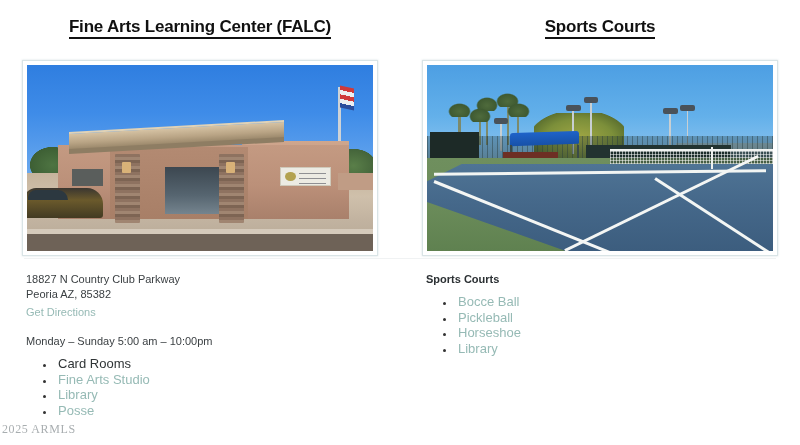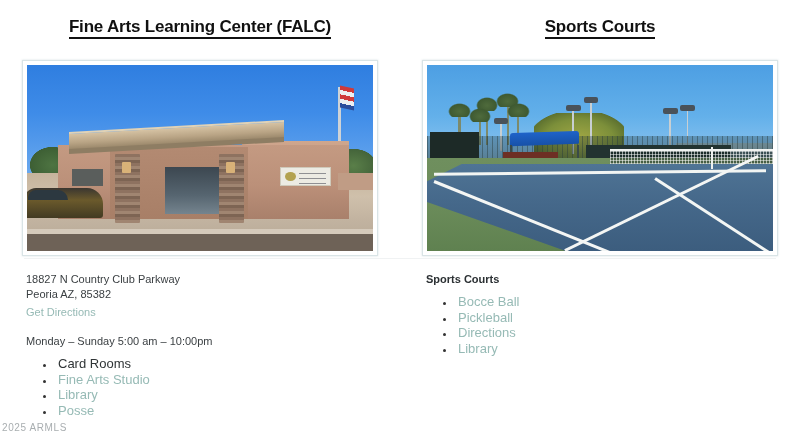--- a/index.html
+++ b/index.html
@@ -284,22 +284,22 @@
   }
   ul.amen li::marker { color:#333; font-size:11px; }
   ul.amen li.dark { color:#2f3436; }
   .sub-head {
     font-size:11px; font-weight:bold; color:#2b3033; line-height:15px;
   }
 
   
   .watermark {
     position:absolute; left:2px; top:422px;
-    font-family:Liberation Sans, sans-serif;
-    font-size:10px; color:#9aa0a3; letter-spacing:0.6px;
+    font-family:Liberation Serif, serif;
+    font-size:12px; color:#9aa0a3; letter-spacing:0.6px;
     opacity:.85;
   }
 </style>
 </head>
 <body>
 
 <div class="page">
 
   <div class="columns">
 
@@ -388,21 +388,21 @@
           <div class="line-diag2-r"></div>
           <div class="line-side-r"></div>
         </div>
       </div>
 
       <div class="info">
         <div class="sub-head">Sports Courts</div>
         <ul class="amen">
           <li>Bocce Ball</li>
           <li>Pickleball</li>
-          <li>Directions</li>
+          <li>Horseshoe</li>
           <li>Library</li>
         </ul>
       </div>
 
     </div>
 
   </div>
 
   <div class="divider"></div>
 

